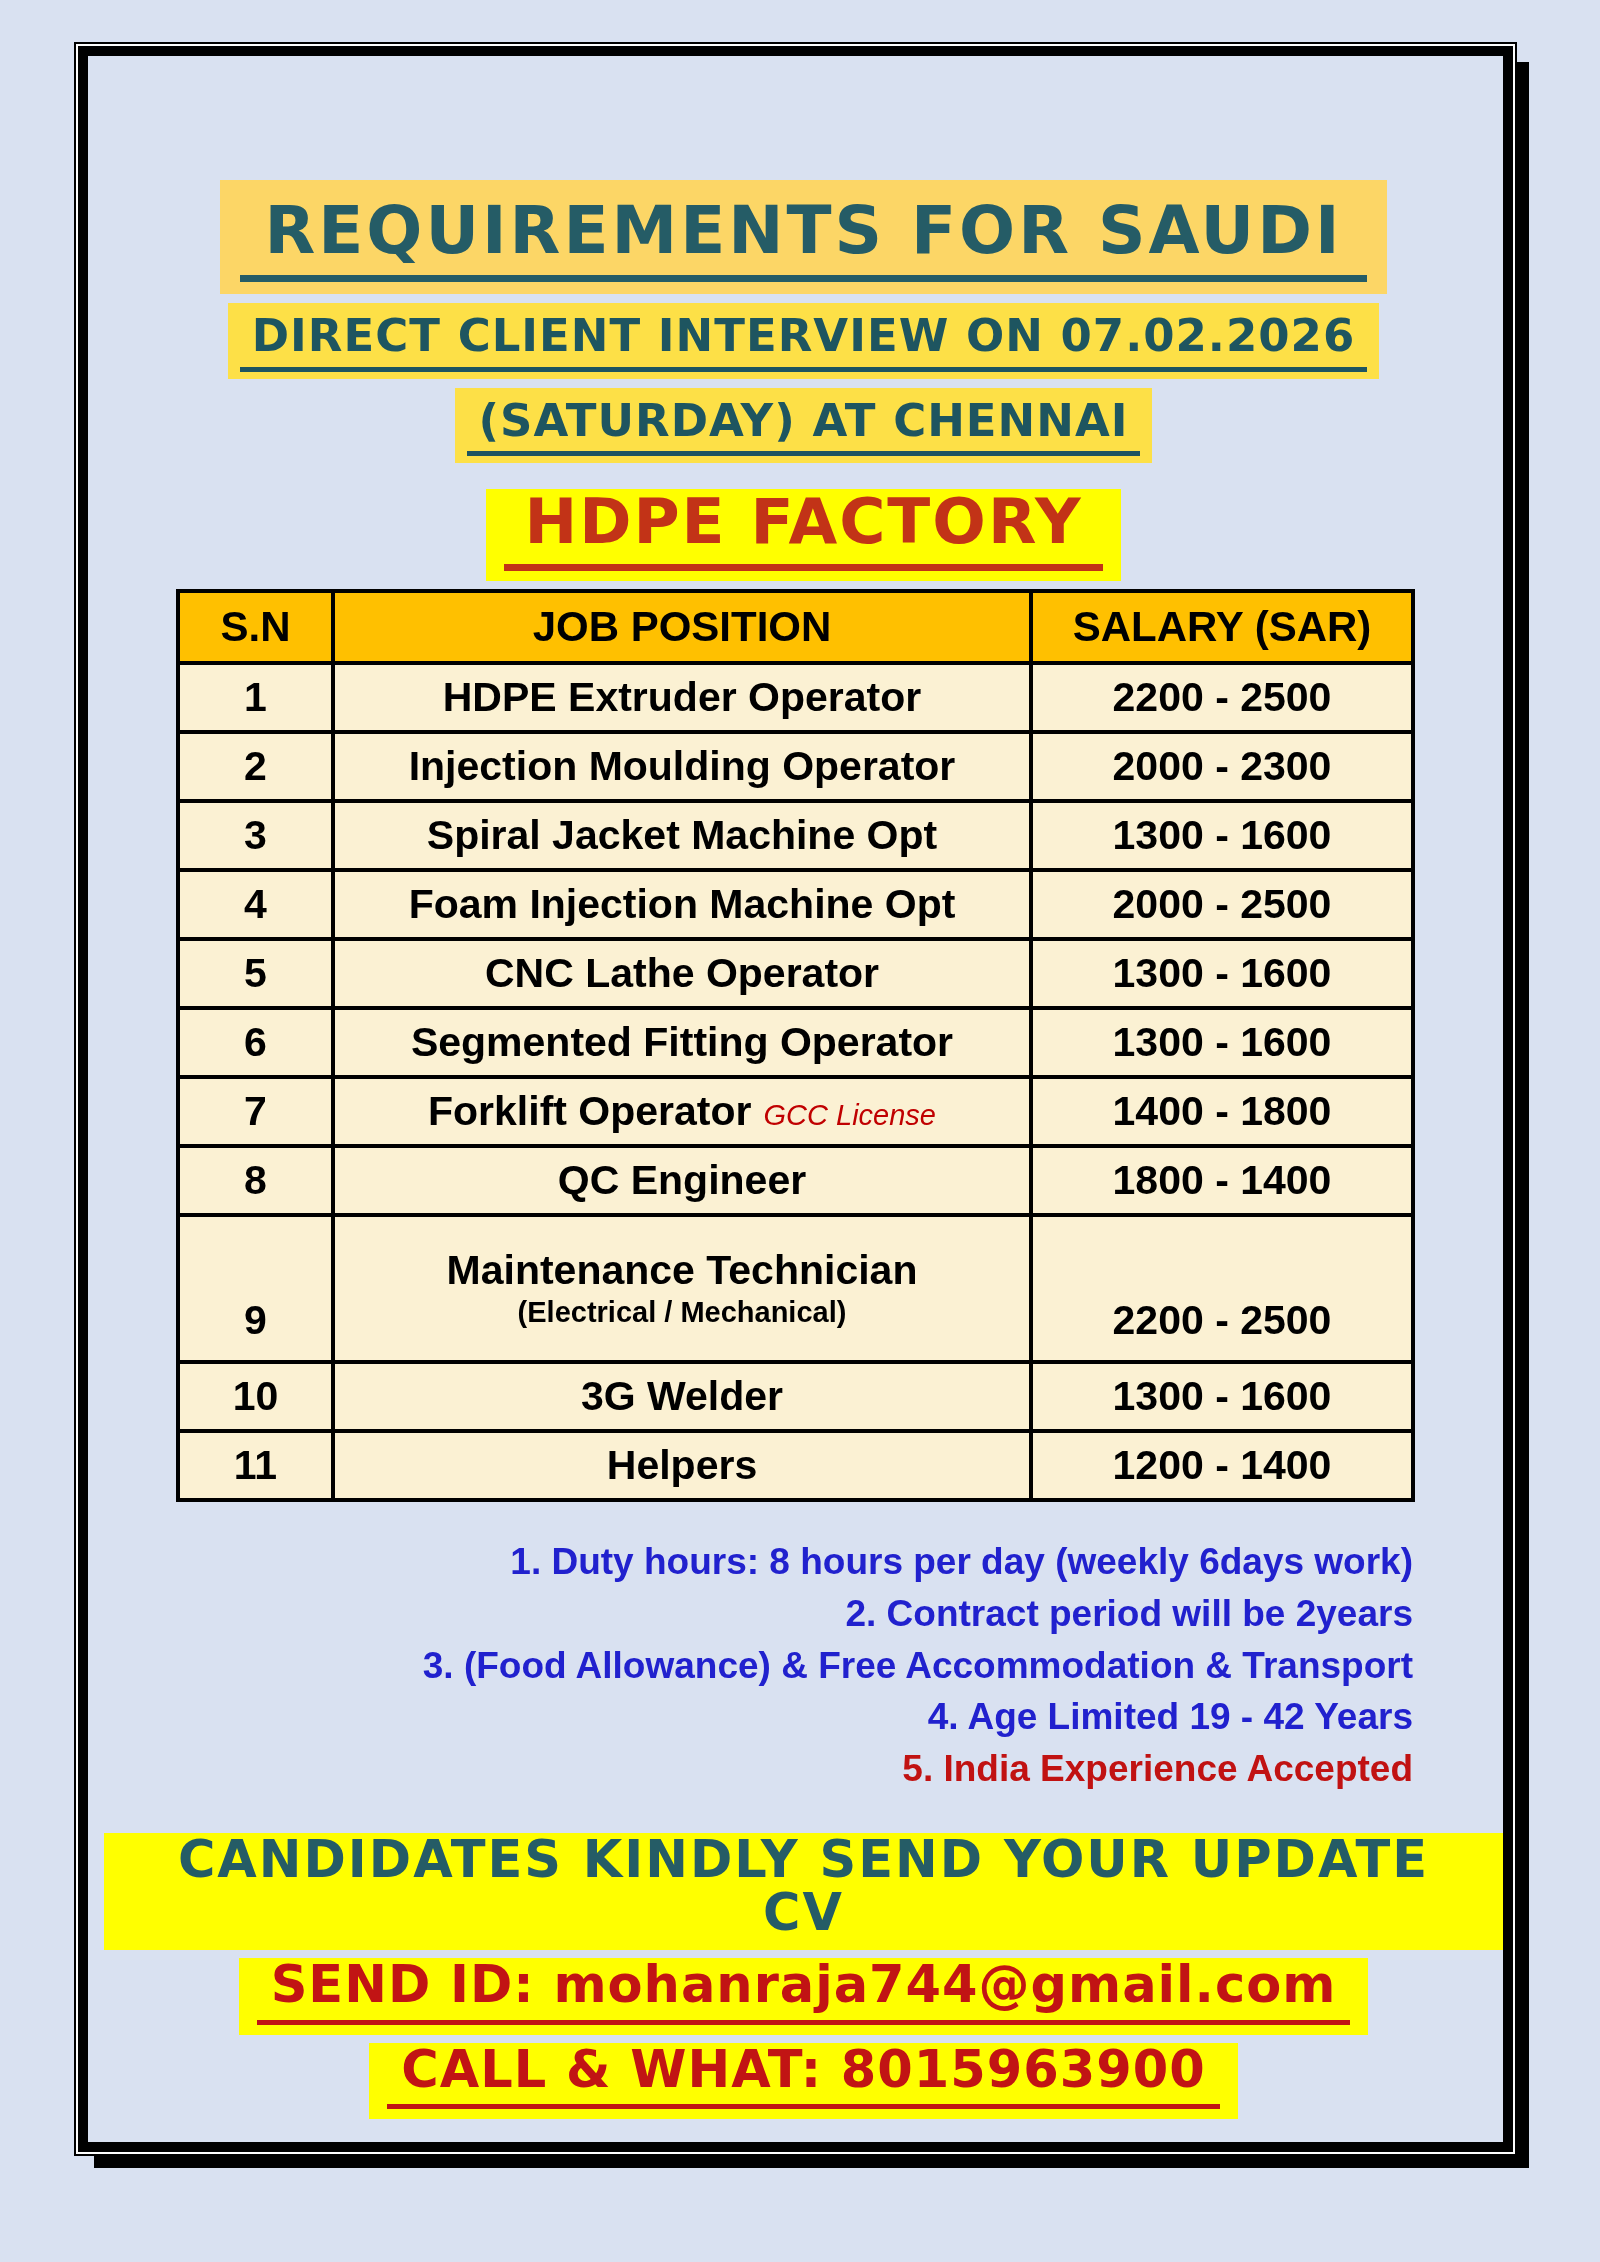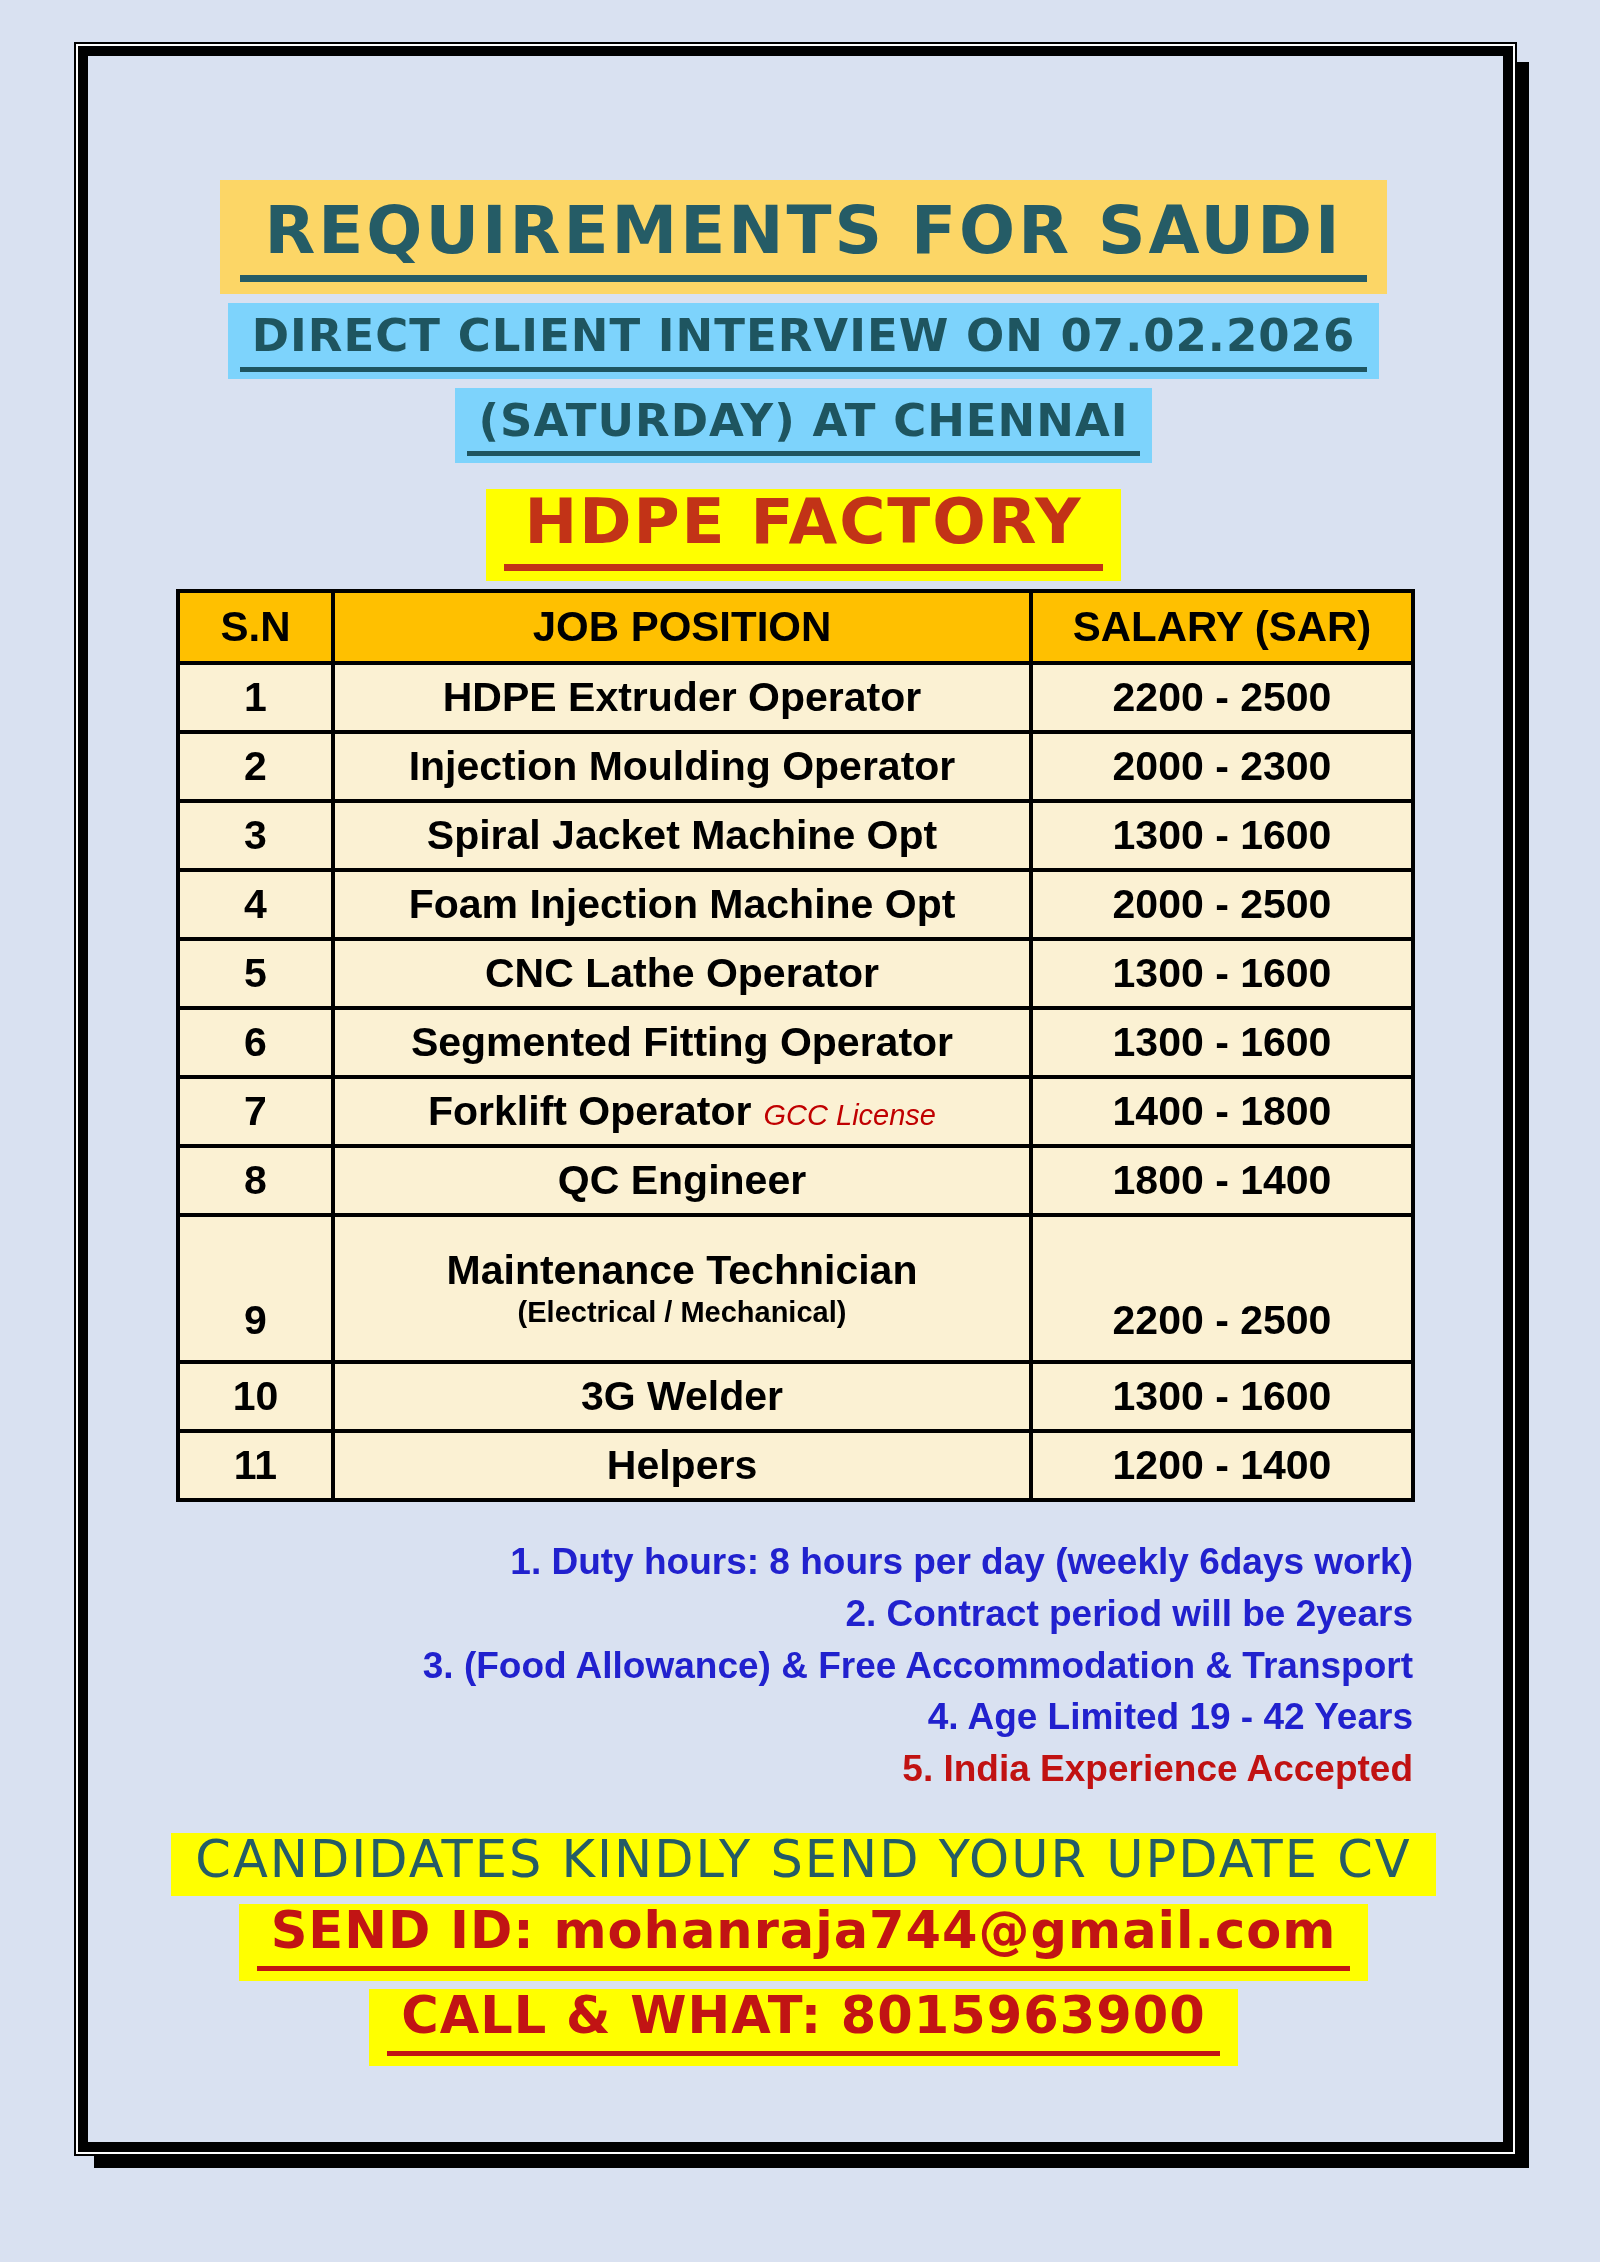--- a/index.html
+++ b/index.html
@@ -19,21 +19,21 @@
       0 0 0 2px #fdfdfd,
       0 0 0 4px #000,
       16px 16px 0 0 #000;
     background:#d9e1f1;
   }
   .content{padding-top:124px;text-align:center;}
 
   
   .hl{display:inline-block;line-height:1.05;margin-left:16px;}
   .hl-gold{background:#FCD666;padding:16px 20px 12px;}
-  .hl-cyan{background:#7dd3fc;padding:9px 12px 7px;}
+  .hl-cyan{background:#fde047;padding:9px 12px 7px;}
   .hl-yellow{background:#FFFF00;padding:0 18px 10px;}
   .u{display:inline-block;border-bottom-style:solid;}
 
   .title-text{
     font-size:66px;font-weight:bold;color:#255C66;letter-spacing:3px;
     padding:0 24px 10px;border-bottom-width:7px;border-bottom-color:#255C66;
   }
   .sub-row{margin-top:9px;}
   .sub-text{
     font-size:45px;font-weight:bold;color:#1E5560;letter-spacing:1px;
@@ -80,21 +80,21 @@
     font-family:"Liberation Sans",sans-serif;
     font-weight:bold;font-size:37px;line-height:1.4;
   }
   .note.blue{color:#2121CE;}
   .note.red{color:#C11212;}
 
   
   .footer-row{margin-top:8px;}
   .footer-row.first{margin-top:38px;}
   .cv-text{
-    font-size:51px;font-weight:normal;color:#255C66;letter-spacing:2px;
+    font-size:51px;font-weight:bold;color:#255C66;letter-spacing:2px;
     padding:0 6px;border-bottom-width:0;
   }
   .red-line{
     font-size:51px;font-weight:bold;color:#C11414;letter-spacing:1px;
     padding:0 14px 8px;border-bottom-width:5px;border-bottom-color:#C11414;
   }
 </style>
 </head>
 <body>
 

